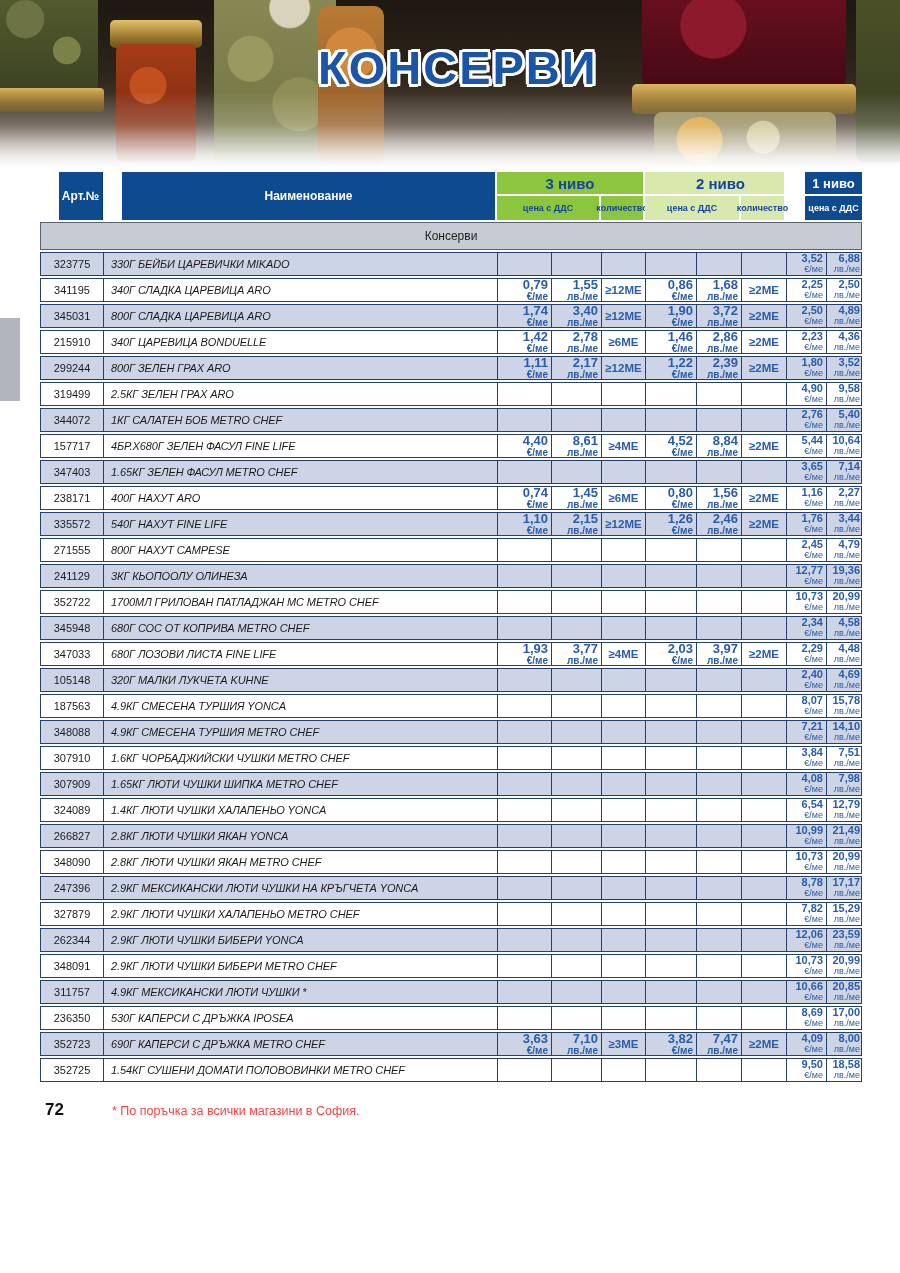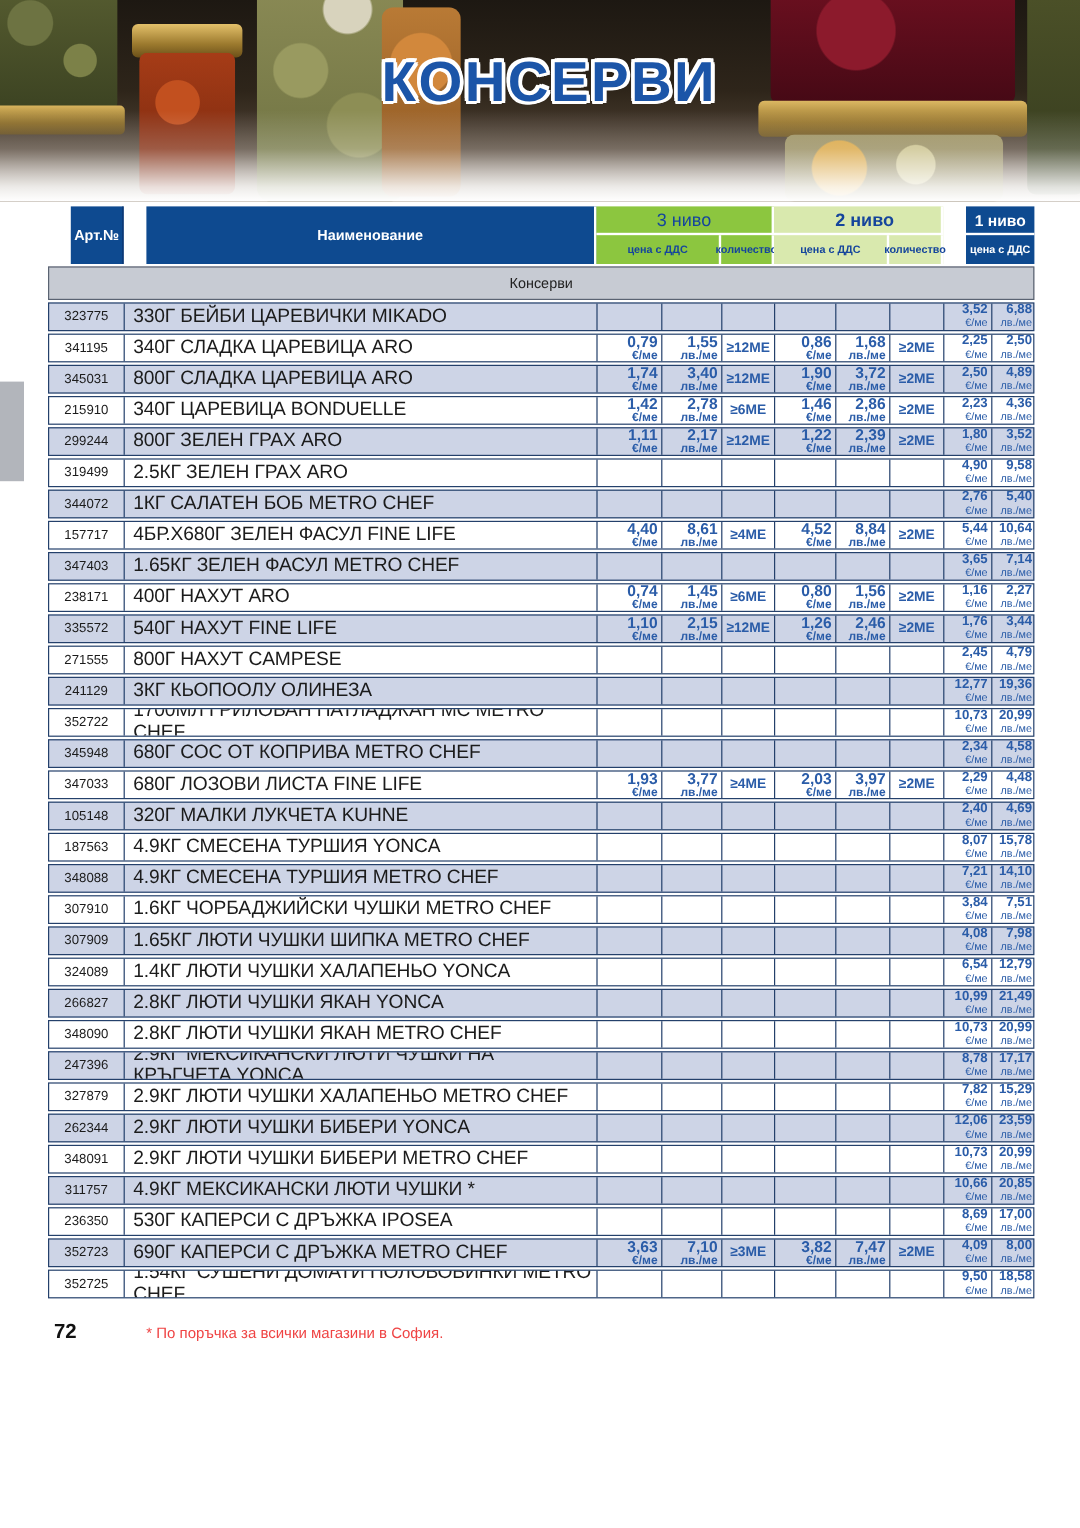--- a/index.html
+++ b/index.html
@@ -55,49 +55,49 @@
   .price-table { margin:4px 0 0 40px; width:822px; }
   .cols { grid-template-columns:63px 394px 54px 50px 44px 51px 45px 45px 40px 36px; }
 
   .thead { display:grid; grid-template-rows:24px 24px; background:#fff; }
   .hc { display:flex; align-items:center; justify-content:center; text-align:center; }
   .hc.blue { background:#0e4a90; color:#fff;margin-left:19px; }
   .hc.green { background:#8cc63f; color:#15459c; }
   .hc.lgreen { background:#d9e9ae; color:#15459c; }
   .art-h  { grid-area:1/1/3/2; font-size:12px; font-weight:bold; border-right:1px solid #09316a; }
   .name-h { grid-area:1/2/3/3; font-size:12px; font-weight:bold; border-right:2px solid #fff; }
-  .lvl3-h { grid-area:1/3/2/6; font-size:15px; font-weight:normal; border-right:2px solid #fff; border-bottom:2px solid #fff; }
+  .lvl3-h { grid-area:1/3/2/6; font-size:15px; font-weight:bold; border-right:2px solid #fff; border-bottom:2px solid #fff; }
   .lvl2-h { grid-area:1/6/2/9; font-size:15px; font-weight:bold; border-right:2px solid #fff; border-bottom:2px solid #fff;padding-left:12px; }
   .lvl1-h { grid-area:1/9/2/11; font-size:13px; font-weight:bold; border-bottom:2px solid #fff; }
   .p3-h { grid-area:2/3/3/5; } .q3-h { grid-area:2/5/3/6; }
   .p2-h { grid-area:2/6/3/8; } .q2-h { grid-area:2/8/3/9; }
   .p1-h { grid-area:2/9/3/11; }
   .sub { font-size:9px; font-weight:bold; }
   .p3-h,.q3-h,.p2-h,.q2-h { border-right:2px solid #fff; }
 
   .category-row { margin-top:2px; height:28px; background:#c7cbd3; border:1px solid #5a6372;
                   display:flex; align-items:center; justify-content:center;
                   font-size:12px; color:#222; }
 
   .tr { display:grid; height:24px; margin-top:2px; border:1px solid #24406b; background:#fff; }
   .tr.alt { background:#cdd4e6; }
   .td { border-right:1px solid #24406b; display:flex; align-items:center; overflow:hidden; }
   .td:last-child { border-right:none;text-align:right; }
   .td.art { justify-content:center; font-size:11px; color:#1b1b1b; }
-  .td.name { justify-content:flex-start; padding-left:7px; font-size:16px; color:#1b1b1b; letter-spacing:-0.1px; }
+  .td.name { justify-content:flex-start; padding-left:7px; font-size:11px; color:#1b1b1b; letter-spacing:-0.1px;font-style:italic; }
   .td.price { flex-direction:column; align-items:flex-end; justify-content:center;
               padding-right:3px; line-height:1.06; color:#2a5ca8; }
   .td.price.big .num { font-size:13px; font-weight:bold; }
   .td.price.big .unit { font-size:10px; font-weight:bold; }
   .td.price.small .num { font-size:11px; font-weight:bold; }
   .td.price.small .unit { font-size:9px; }
   .td.qty { justify-content:center; font-size:11.5px; font-weight:bold; color:#2a5ca8; }
 
   
-  .footer { margin:18px 0 0 45px; display:flex; align-items:baseline;gap:10px; }
+  .footer { margin:18px 0 0 45px; display:flex; align-items:baseline; }
   .page-num { font-size:17px; font-weight:bold; color:#111; }
   .footnote { margin-left:48px; font-size:12.5px; color:#ef4444; }
 </style>
 </head>
 <body>
 
 <div class="page">
 
   <div class="banner">
     <div class="jar jar-olive"></div>

